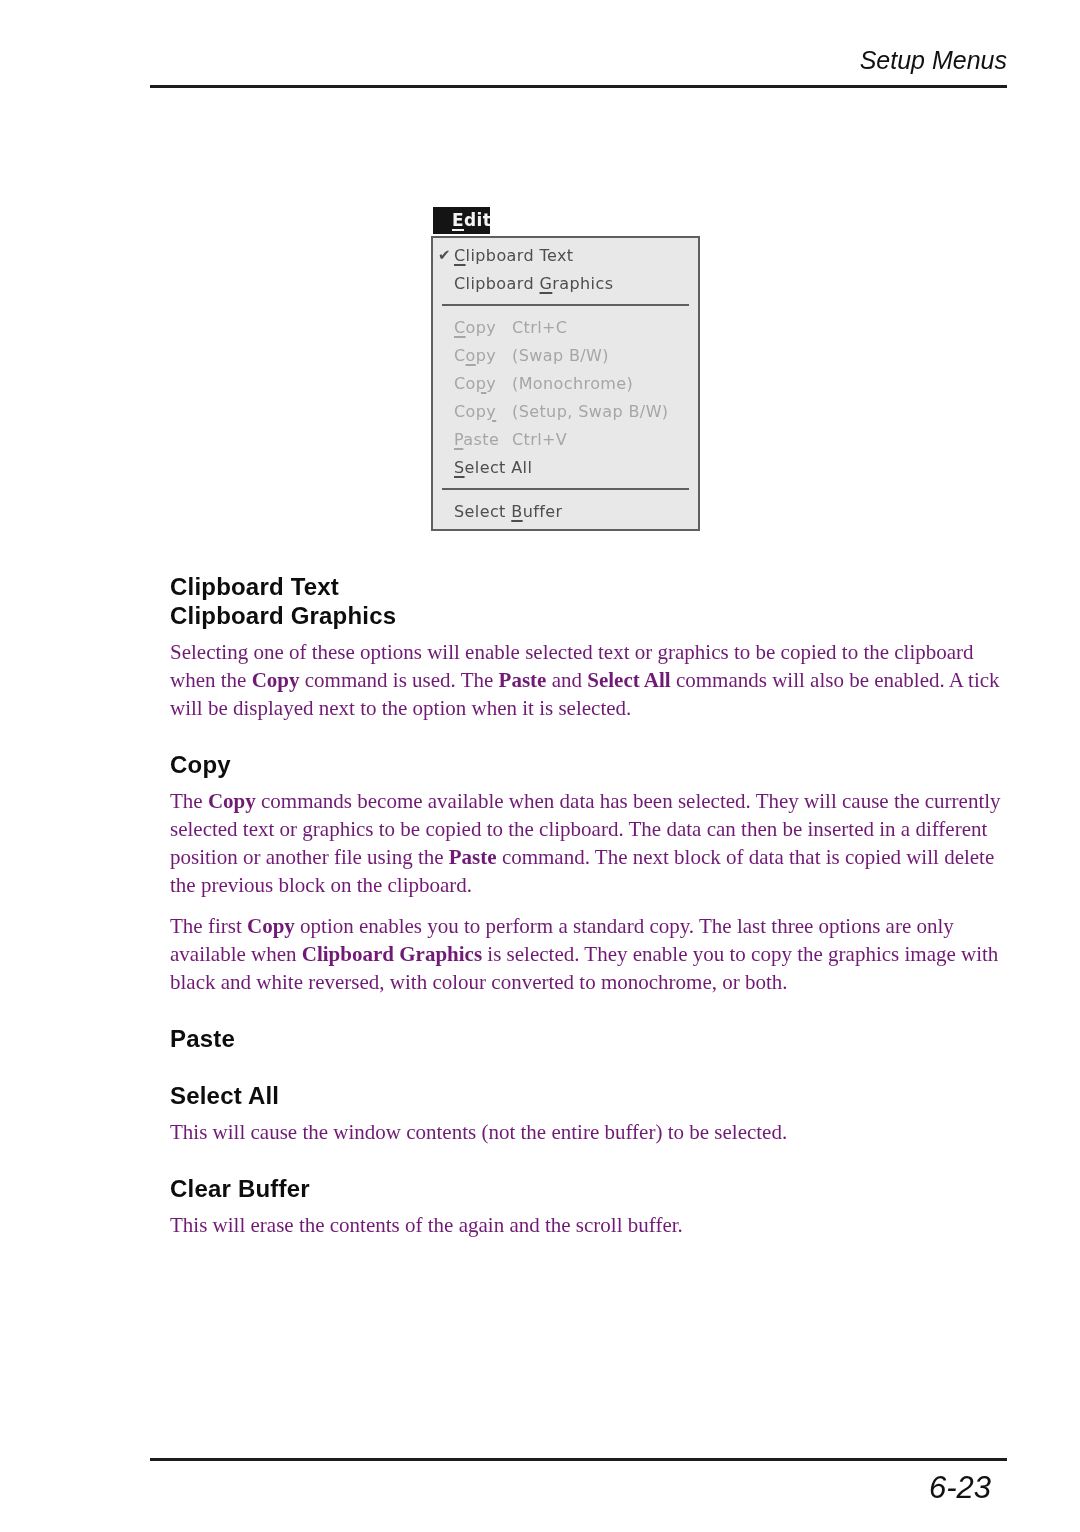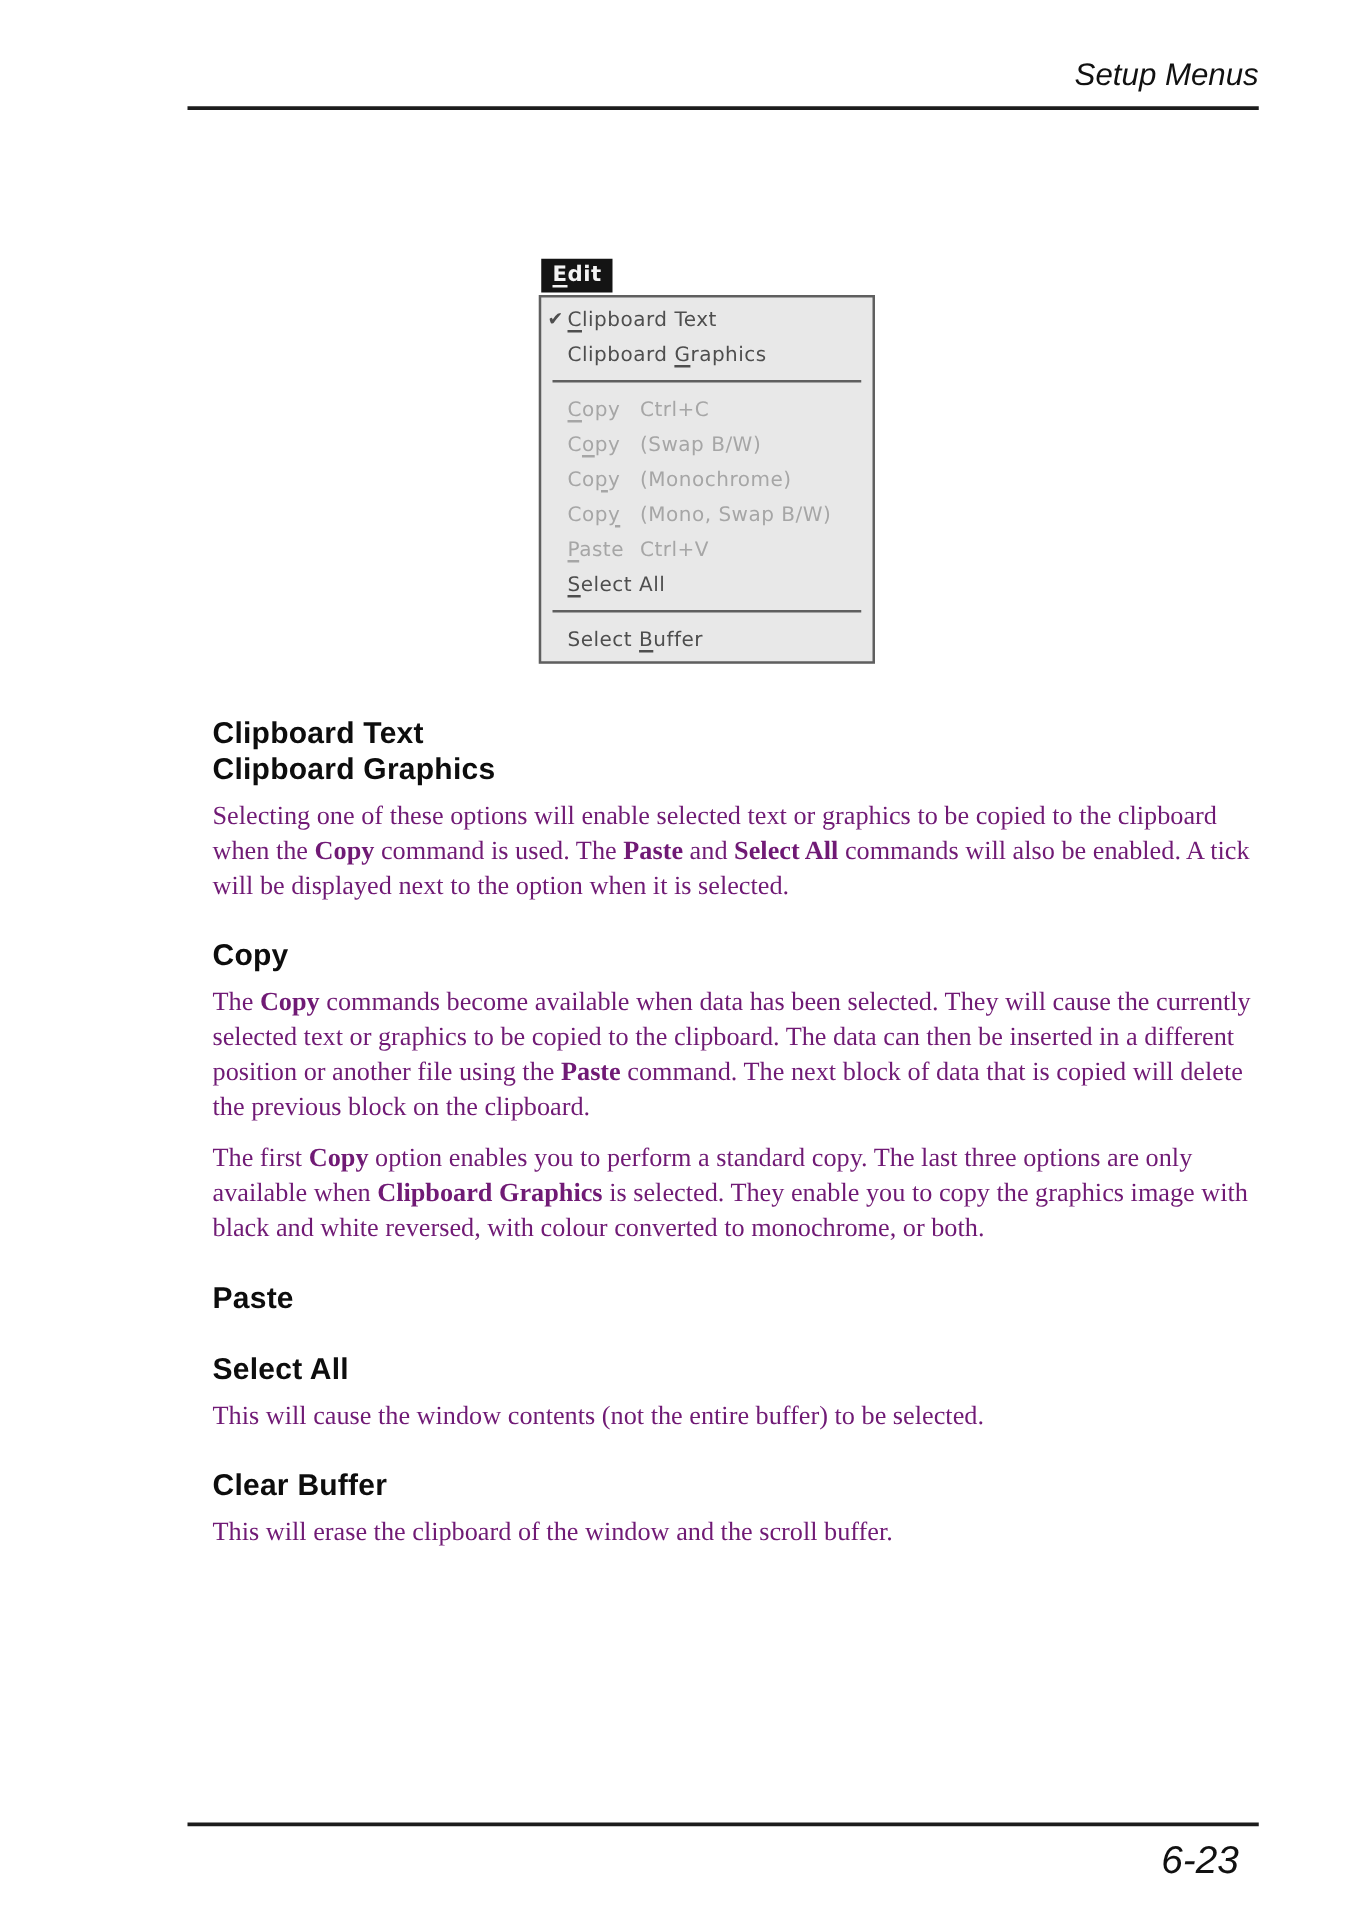--- a/index.html
+++ b/index.html
@@ -16,21 +16,21 @@
         font-family:"Liberation Sans", sans-serif;font-style:italic;font-size:31px;color:#111;}
 
   .page-title{position:absolute;top:124px;left:170px;
         font-family:"Liberation Sans", sans-serif;font-weight:bold;font-size:40px;
         letter-spacing:0.3px;color:#0d0d0d;}
 
   
   .menu-shot{position:absolute;left:433px;top:207px;
         font-family:"DejaVu Sans", sans-serif;}
   .edit-button{width:57px;height:27px;background:#141414;color:#f4f4f4;
-        font-weight:bold;font-size:17px;line-height:26px;padding-left:9px;
+        font-weight:bold;font-size:17px;line-height:26px;padding-left:19px;
         box-sizing:border-box;letter-spacing:0.4px;}
   .menu-panel{position:absolute;left:-2px;top:29px;width:269px;height:295px;
         background:#e8e8e8;border:2px solid #5f5f5f;box-sizing:border-box;
         padding:3px 0 4px 0;}
   .menu-row{display:flex;align-items:center;height:28px;color:#4e4e4e;
         font-size:16px;letter-spacing:0.4px;padding-left:5px;white-space:pre;}
   .menu-row.disabled{color:#a6a6a6;}
   .check-col{display:inline-block;width:16px;font-size:15px;line-height:28px;}
   .mi-label{display:inline-block;}
   .mi-label.with-sc{width:58px;}
@@ -92,21 +92,21 @@
 
       <div class="menu-row disabled">
         <span class="check-col"></span>
         <span class="mi-label with-sc"><span>Co</span><u>p</u><span>y</span></span>
         <span class="mi-shortcut">(Monochrome)</span>
       </div>
 
       <div class="menu-row disabled">
         <span class="check-col"></span>
         <span class="mi-label with-sc"><span>Cop</span><u>y</u><span></span></span>
-        <span class="mi-shortcut">(Mono, Swap B/W)</span>
+        <span class="mi-shortcut">(Setup, Swap B/W)</span>
       </div>
 
       <div class="menu-row disabled">
         <span class="check-col"></span>
         <span class="mi-label with-sc"><span></span><u>P</u><span>aste</span></span>
         <span class="mi-shortcut">Ctrl+V</span>
       </div>
 
       <div class="menu-row">
         <span class="check-col"></span>
@@ -153,21 +153,21 @@
       <div class="sec-heading">
         <div>Select All</div>
       </div>
       <p class="para"><span>This will cause the window contents (not the entire buffer) to be selected.</span></p>
     </div>
 
     <div class="sec">
       <div class="sec-heading">
         <div>Clear Buffer</div>
       </div>
-      <p class="para"><span>This will erase the clipboard of the window and the scroll buffer.</span></p>
+      <p class="para"><span>This will erase the contents of the again and the scroll buffer.</span></p>
     </div>
 
   </div>
 
   <div class="rule bottom"></div>
   <div class="page-number">6-23</div>
 
 </div>
 
 </body></html>

